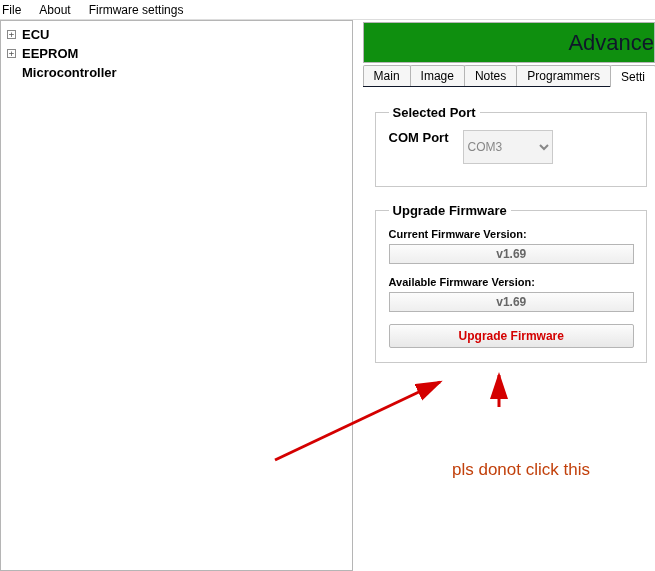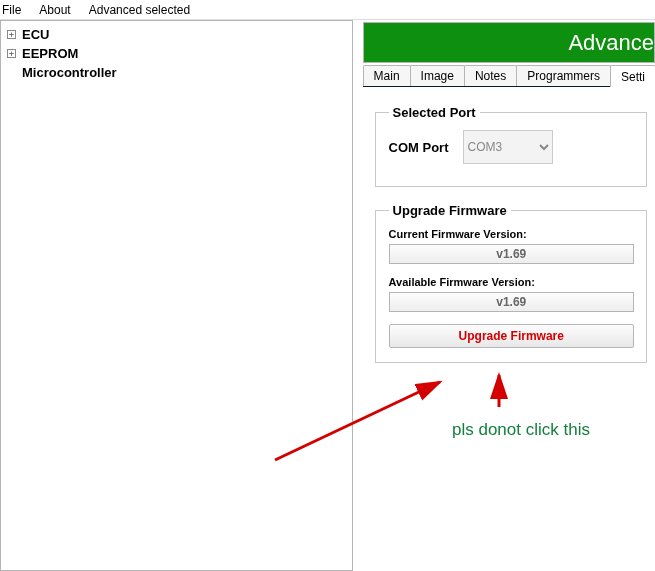--- a/index.html
+++ b/index.html
@@ -65,21 +65,21 @@
   }
   .right-pane {
     flex: 1;
     background: #fff;
     display: flex;
     flex-direction: column;
   }
   .banner {
     height: 41px;
     background: #0f8f0f;
-    color: #ffffff;
+    color: #0f172a;
     font-size: 22px;
     display: flex;
     align-items: center;
     justify-content: flex-end;
     padding-right: 0px;
     border: 1px solid #b5b5b5;
     margin: 2px 0 2px 10px;
   }
   .tabbar {
     margin-left: 10px;
@@ -114,21 +114,21 @@
     margin: 0 0 16px 0;
     padding: 10px 12px 14px 13px;
   }
   legend {
     font-weight: bold;
     font-size: 13px;
     padding: 0 4px;
   }
   .row {
     display: flex;
-    align-items: center;
+    align-items: flex-start;
     margin-bottom: 8px;
     font-weight: bold;
     font-size: 13px;
   }
   .row .label {
     font-weight: bold;
     margin-right: 14px;
   }
   select.combo {
     width: 90px;
@@ -174,36 +174,37 @@
     cursor: pointer;
     border-radius: 2px;
   }
   
   .annotation {
     position: absolute;
     pointer-events: none;
   }
   .anno-text {
     position: absolute;
-    color: #15803d;
+    color: #c2410c;
     font-size: 17px;
     font-family: Arial, sans-serif;
+    margin-top: 40px;
   }
   svg.arrow {
     position: absolute;
     overflow: visible;
   }
 </style>
 </head>
 <body>
 
 <div class="menubar">
   <span>File</span>
   <span>About</span>
-  <span>Advanced selected</span>
+  <span>Firmware settings</span>
 </div>
 
 <div class="main-area">
 
   <div class="sidebar">
     <div class="tree-item">
       <span class="tree-plus">+</span>
       <span>ECU</span>
     </div>
     <div class="tree-item">

